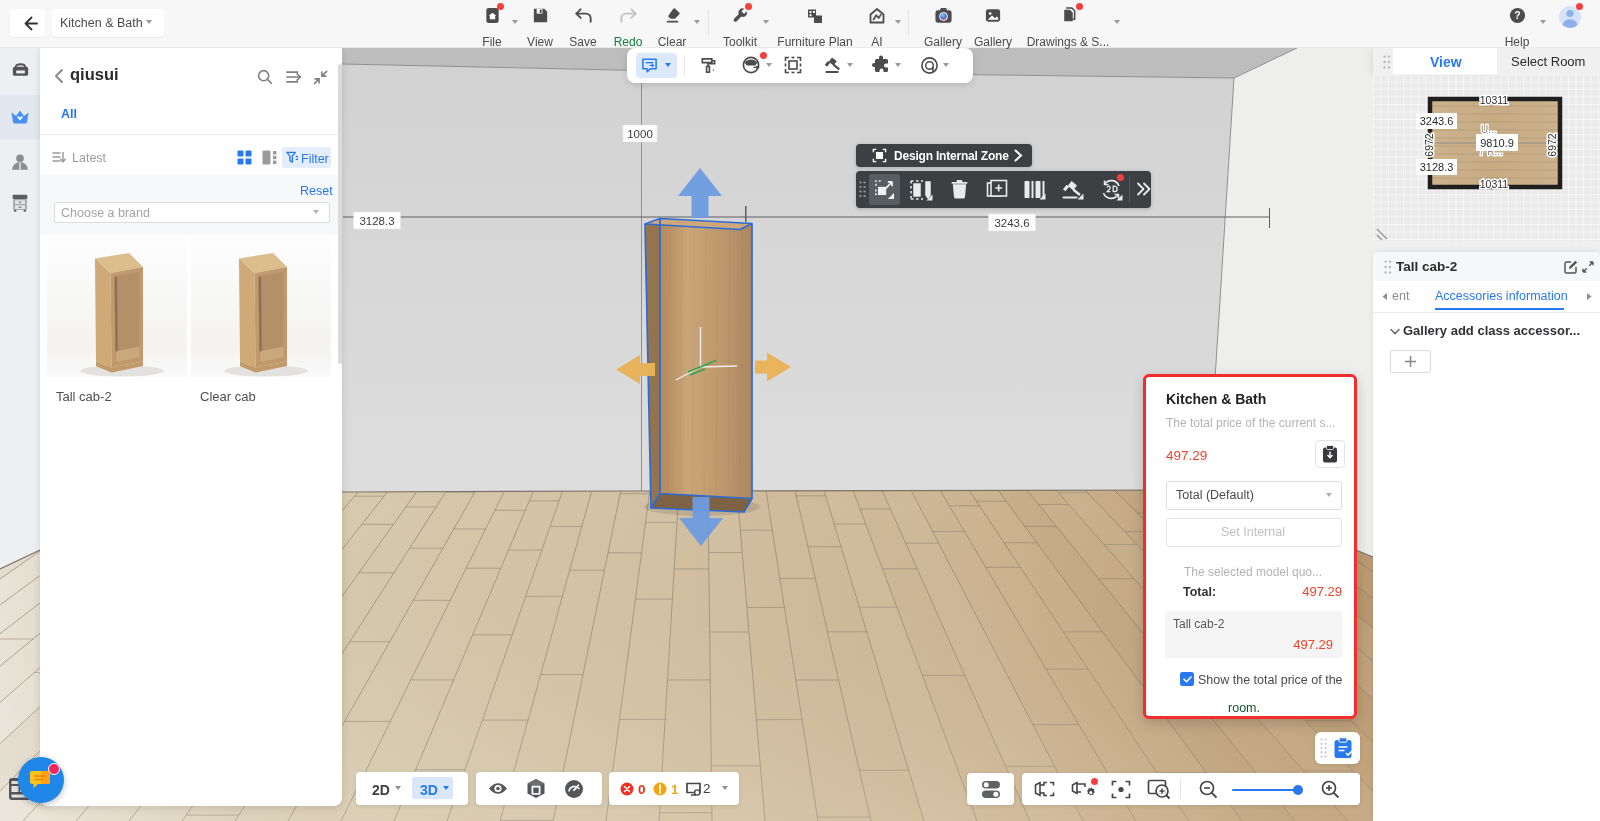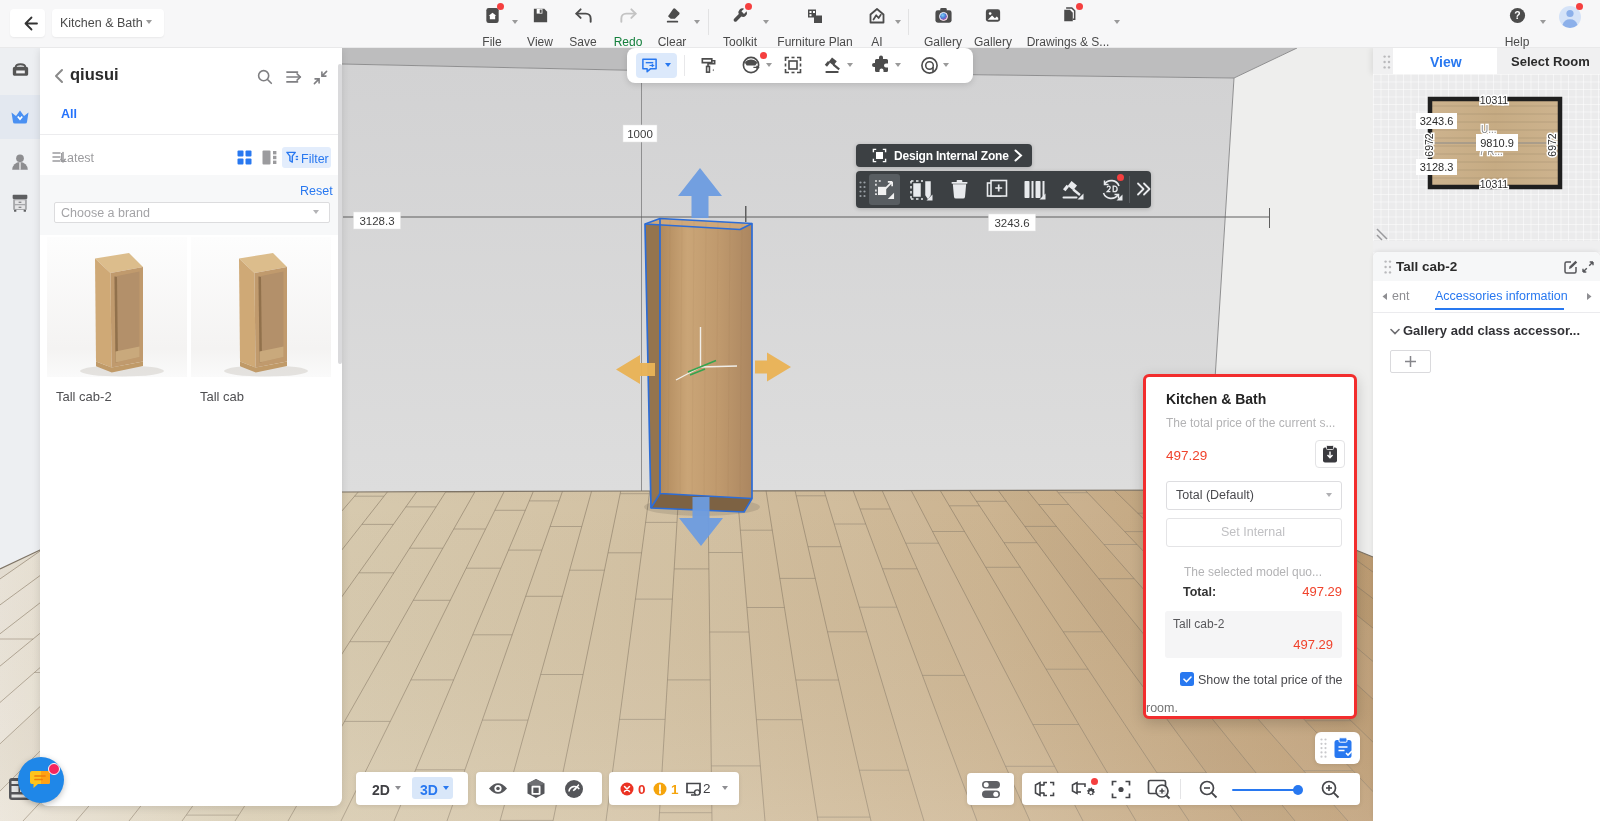--- a/index.html
+++ b/index.html
@@ -560,21 +560,21 @@
 
     <svg class="abs" style="left:12px;top:103px" width="14" height="13" viewBox="0 0 14 13">
         <g stroke="#9b9b9e" stroke-width="1.5" stroke-linecap="round">
           <line x1="1" y1="2" x2="8" y2="2"></line>
           <line x1="1" y1="6" x2="8" y2="6"></line>
           <line x1="1" y1="10" x2="8" y2="10"></line>
           <line x1="11" y1="1.5" x2="11" y2="10.5"></line>
           <path d="M8.8 8.2 L11 10.8 L13.2 8.2" fill="none"></path>
         </g>
       </svg>
-    <div class="abs" style="left:20px;top:103px;font-size:12.5px;color:#9b9b9e">Latest</div>
+    <div class="abs" style="left:32px;top:103px;font-size:12.5px;color:#9b9b9e">Latest</div>
     <svg class="abs" style="left:197px;top:102px" width="15" height="15" viewBox="0 0 15 15">
         <g fill="#2878f0">
           <rect x="0.5" y="0.5" width="6" height="6" rx="1"></rect>
           <rect x="8.5" y="0.5" width="6" height="6" rx="1"></rect>
           <rect x="0.5" y="8.5" width="6" height="6" rx="1"></rect>
           <rect x="8.5" y="8.5" width="6" height="6" rx="1"></rect>
         </g>
       </svg>
     <svg class="abs" style="left:222px;top:102px" width="15" height="15" viewBox="0 0 15 15">
         <rect x="0.5" y="0.5" width="8" height="14" rx="1" fill="#9b9b9e"></rect>
@@ -616,21 +616,21 @@
         <polygon points="67.5,39.5 70,39.9 71,125 68.5,125.5" fill="#91714c"></polygon>
         <polygon points="68.5,114.5 92.5,109.5 92.5,120 68.5,125.5" fill="#c9a97c"></polygon>
         <polygon points="49,124.5 64.5,130.5 96,124.5 96,129 64.8,135.5 49,129.2" fill="#c09a68"></polygon>
       </g>    
       </svg>
     <svg class="abs" style="left:151px;top:189px" width="140" height="140" viewBox="0 0 140 140">
       <rect width="140" height="140" fill="url(#cardbg)"></rect>
       <use href="#cabthumb"></use>
     </svg>
     <div class="abs" style="left:16px;top:341px;font-size:13px;color:#4f4f52">Tall cab-2</div>
-    <div class="abs" style="left:160px;top:341px;font-size:13px;color:#4f4f52">Tall cab</div>
+    <div class="abs" style="left:160px;top:341px;font-size:13px;color:#4f4f52">Clear cab</div>
 
     <div class="abs" style="left:298px;top:16px;width:3.5px;height:300px;background:#dadadc;border-radius:2px"></div>
   </div>
   <div id="vtoolbar" class="abs" style="left:627px;top:48px;width:346px;height:35px;background:#fff;border-radius:8px;box-shadow:0 2px 6px rgba(0,0,0,.13);z-index:15">
     <div class="abs" style="left:9px;top:5px;width:41px;height:25px;background:#dce9fb;border-radius:4px"></div>
     <svg class="abs" style="left:14px;top:9px" width="17" height="17" viewBox="0 0 18 18">
         <path d="M2 2.5 h14 v10 h-6 l-3.5 3 v-3 H2 z" fill="none" stroke="#2878f0" stroke-width="1.6" stroke-linejoin="round"></path>
         <line x1="5" y1="6" x2="13" y2="6" stroke="#2878f0" stroke-width="1.5"></line>
         <path d="M9 9 h4 l-1.5 -1.5 M13 9 l-1.5 1.5" stroke="#2878f0" stroke-width="1.3" fill="none"></path>
       </svg>
@@ -783,21 +783,21 @@
           <circle cx="1.6" cy="1.6" r="1.2"></circle>
           <circle cx="6" cy="1.6" r="1.2"></circle>
           <circle cx="1.6" cy="7" r="1.2"></circle>
           <circle cx="6" cy="7" r="1.2"></circle>
           <circle cx="1.6" cy="12.4" r="1.2"></circle>
           <circle cx="6" cy="12.4" r="1.2"></circle>
         </g>
       </svg>
     <div class="abs" style="left:20px;top:0;width:104px;height:26px;background:#fff"></div>
     <div class="abs" style="left:57px;top:6px;font-size:14px;font-weight:bold;color:#2878f0">View</div>
-    <div class="abs" style="left:138px;top:6px;font-size:13px;font-weight:bold;color:#2b2b2b">Select Room</div>
+    <div class="abs" style="left:138px;top:6px;font-size:13px;font-weight:normal;color:#2b2b2b">Select Room</div>
 
     <svg class="abs" style="left:0;top:26px" width="227" height="167" viewBox="0 0 227 167">
       <defs>
         <pattern id="grid" width="7.5" height="7.5" patternUnits="userSpaceOnUse">
             <path d="M7.5 0 H0 V7.5" fill="none" stroke="#fff" stroke-width="1"></path>
           </pattern>
         <linearGradient id="mwood" x1="0" y1="0" x2="1" y2="0">
             <stop offset="0" stop-color="#cdb38e"></stop>
             <stop offset="0.5" stop-color="#c6ab83"></stop>
             <stop offset="1" stop-color="#cdb38e"></stop>
@@ -910,21 +910,21 @@
     <div class="abs" style="left:128px;top:207px;width:68px;text-align:right;font-size:13px;color:#f0432c">497.29</div>
     <div class="abs" style="left:19px;top:234px;width:177px;height:47px;background:#f5f5f6;border-radius:3px">
       <div class="abs" style="left:8px;top:6px;font-size:12px;color:#58585c">Tall cab-2</div>
       <div class="abs" style="right:9px;top:26px;font-size:13px;color:#f0432c">497.29</div>
     </div>
     <div class="abs" style="left:34px;top:295px;width:14px;height:14px;background:#2878f0;border-radius:2.5px"></div>
     <svg class="abs" style="left:36.5px;top:298.5px" width="9" height="7" viewBox="0 0 9 7">
         <path d="M1 3.2 L3.5 5.7 L8 1" stroke="#fff" stroke-width="1.6" fill="none" stroke-linecap="round"></path>
       </svg>
     <div class="abs" style="left:52px;top:296px;font-size:12.5px;color:#4a4a4e">Show the total price of the</div>
-    <div class="abs" style="left:0;top:324px;width:196px;text-align:left;font-size:12.5px;color:#737373">room.</div>
+    <div class="abs" style="left:0;top:324px;width:196px;text-align:center;font-size:12.5px;color:#14532d">room.</div>
   </div>
   <div id="bottombars" class="abs" style="z-index:22">
 
     <div class="wbtn abs" style="left:356px;top:772px;width:112px;height:33px"></div>
     <div class="abs" style="left:372px;top:782px;font-size:14px;font-weight:bold;color:#3f3f43">2D</div>
     <div class="tb-caret" style="left:395px;top:786px;border-top-color:#8e8e92"></div>
     <div class="abs" style="left:412px;top:777px;width:41px;height:22px;background:#d9e7f9;border-radius:3px"></div>
     <div class="abs" style="left:420px;top:782px;font-size:14px;font-weight:bold;color:#2878f0">3D</div>
     <div class="tb-caret" style="left:443px;top:786px;border-top-color:#2878f0"></div>
 

